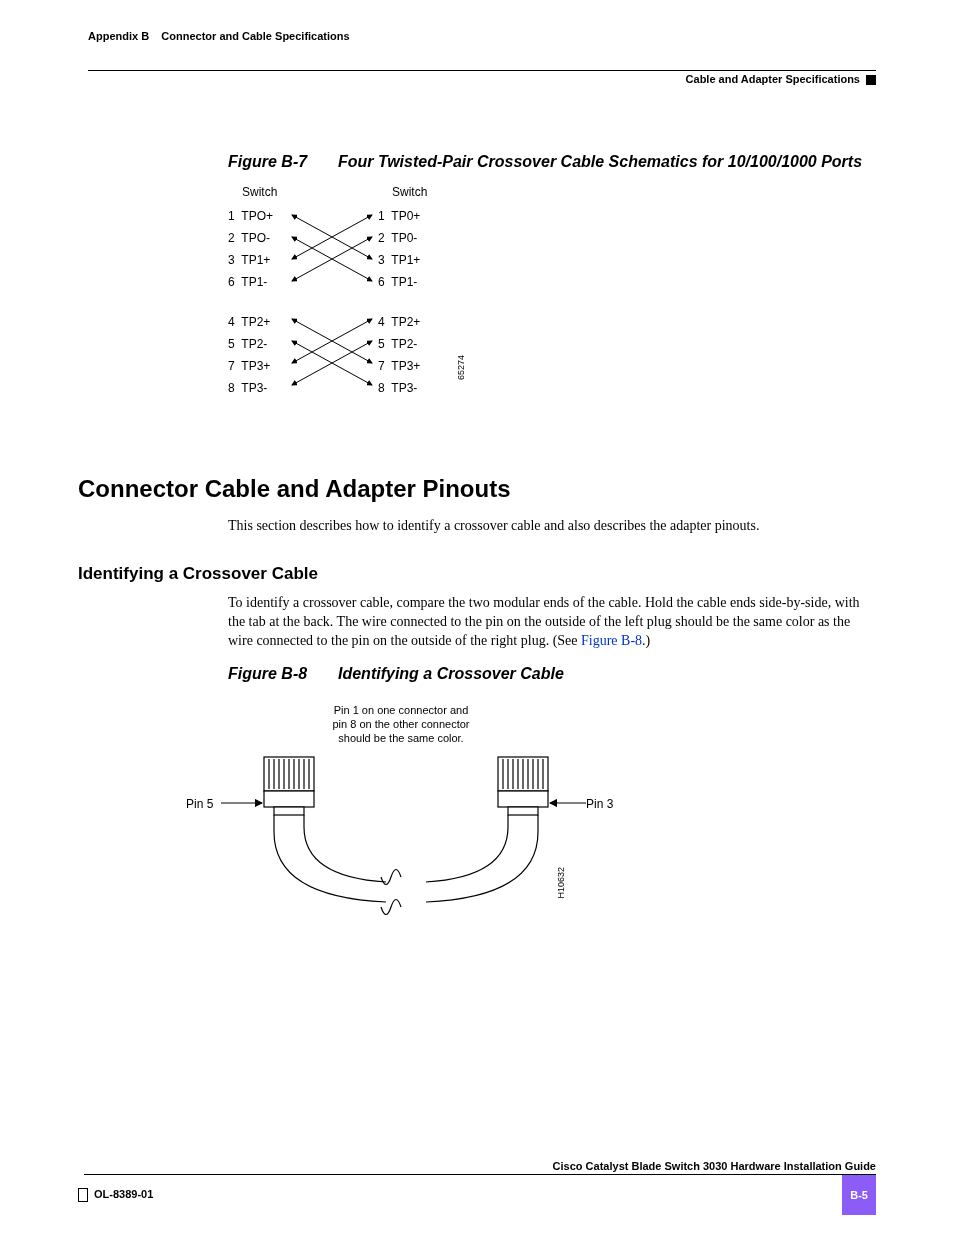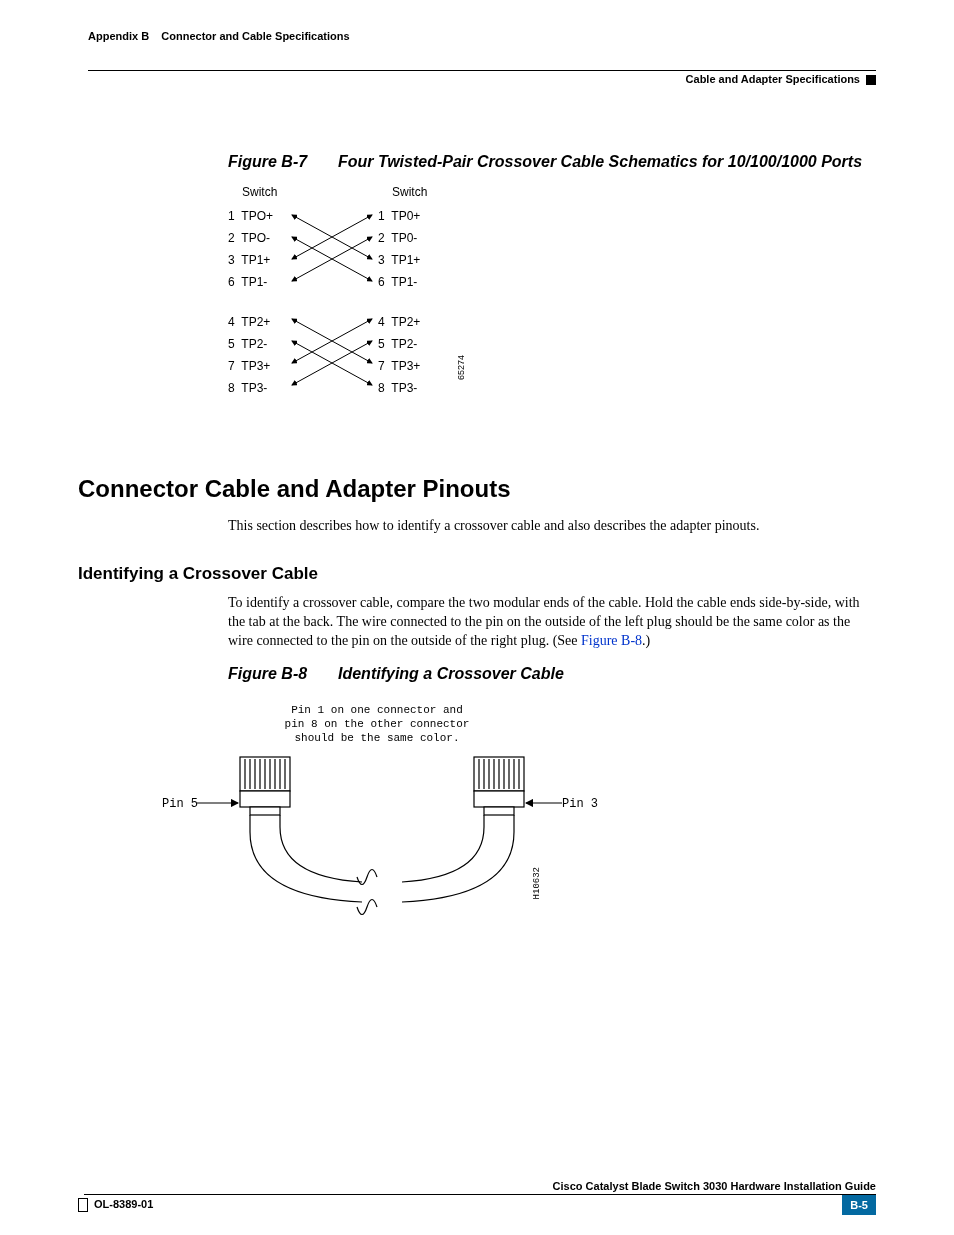--- a/index.html
+++ b/index.html
@@ -77,25 +77,25 @@
     font-weight: bold;
     margin: 28px 0 10px 0;
   }
   p.body {
     margin: 0 0 14px 150px;
     line-height: 1.35;
     font-size: 14px;
   }
   a.xref { color: #0033cc; text-decoration: none; }
   .figure-area-2 {
-    margin-left: 84px;
+    margin-left: 108px;
     position: relative;
     width: 460px;
     height: 230px;
-    font-family: Liberation Mono, monospace;
+    font-family: Liberation Sans, sans-serif;
     font-size: 12px;
   }
   .fig2-caption { text-align:center; font-size:11px; position:absolute; left:110px; top:6px; width:210px; line-height:1.3;}
   .fig2-pin1 { position:absolute; left:0; top:100px; }
   .fig2-pin8 { position:absolute; left:400px; top:100px; }
   .footer {
     position:absolute;
     bottom: 20px;
     left: 78px;
     right: 78px;
@@ -111,21 +111,21 @@
   .footer-row {
     display:flex;
     justify-content: space-between;
     align-items: center;
     font-family: Arial, Helvetica, sans-serif;
     font-size: 11px;
     font-weight: bold;
     margin-top: 0;
   }
   .page-badge {
-    background:#0369a1; color:#fff; padding:4px 8px;
+    background:#8b5cf6; color:#fff; padding:14px 8px;
   }
   .footer-left-box { width:8px; height:12px; border:1px solid #000; display:inline-block; margin-right:6px; vertical-align:middle;}
 </style>
 </head>
 <body>
 
 <div class="page">
 
   <div class="header-row">
     <div class="header-left">

